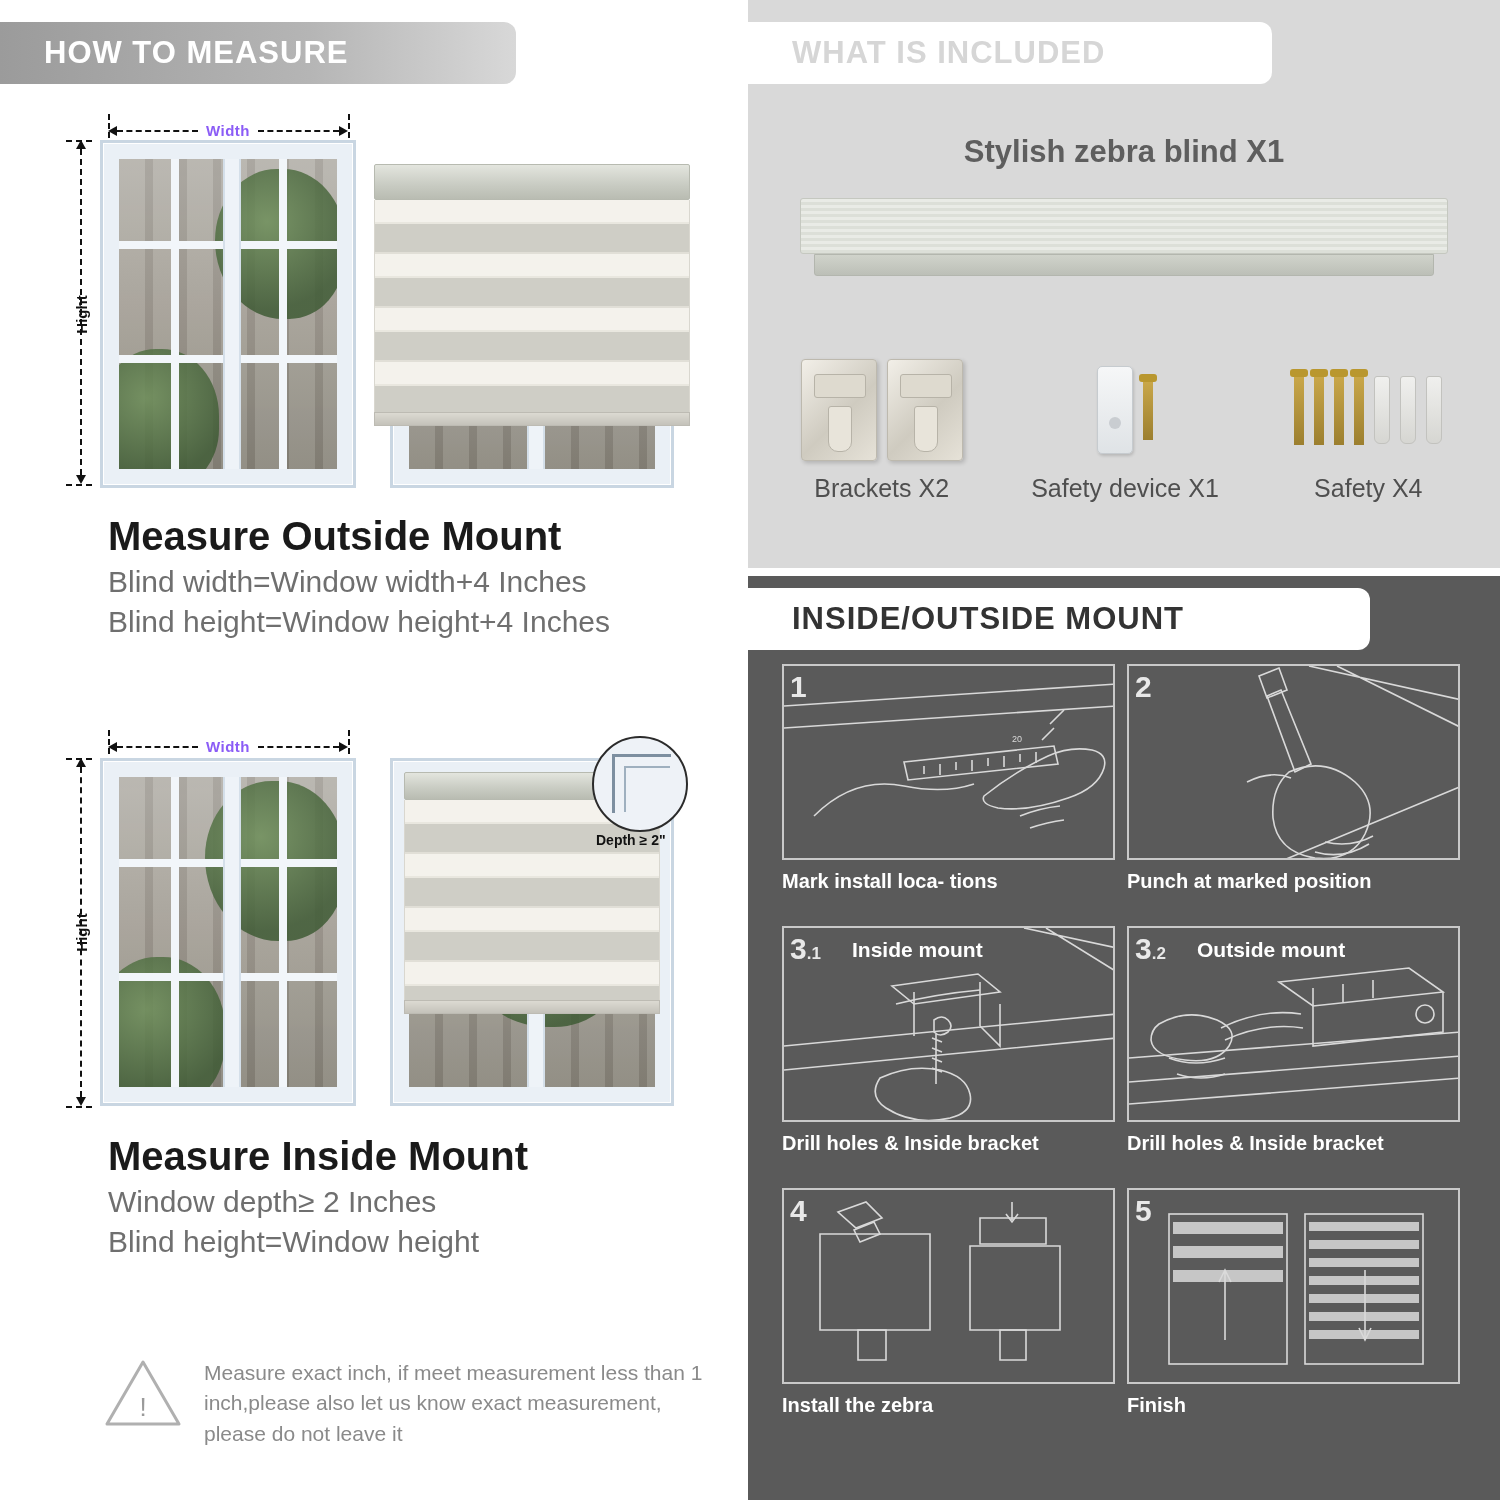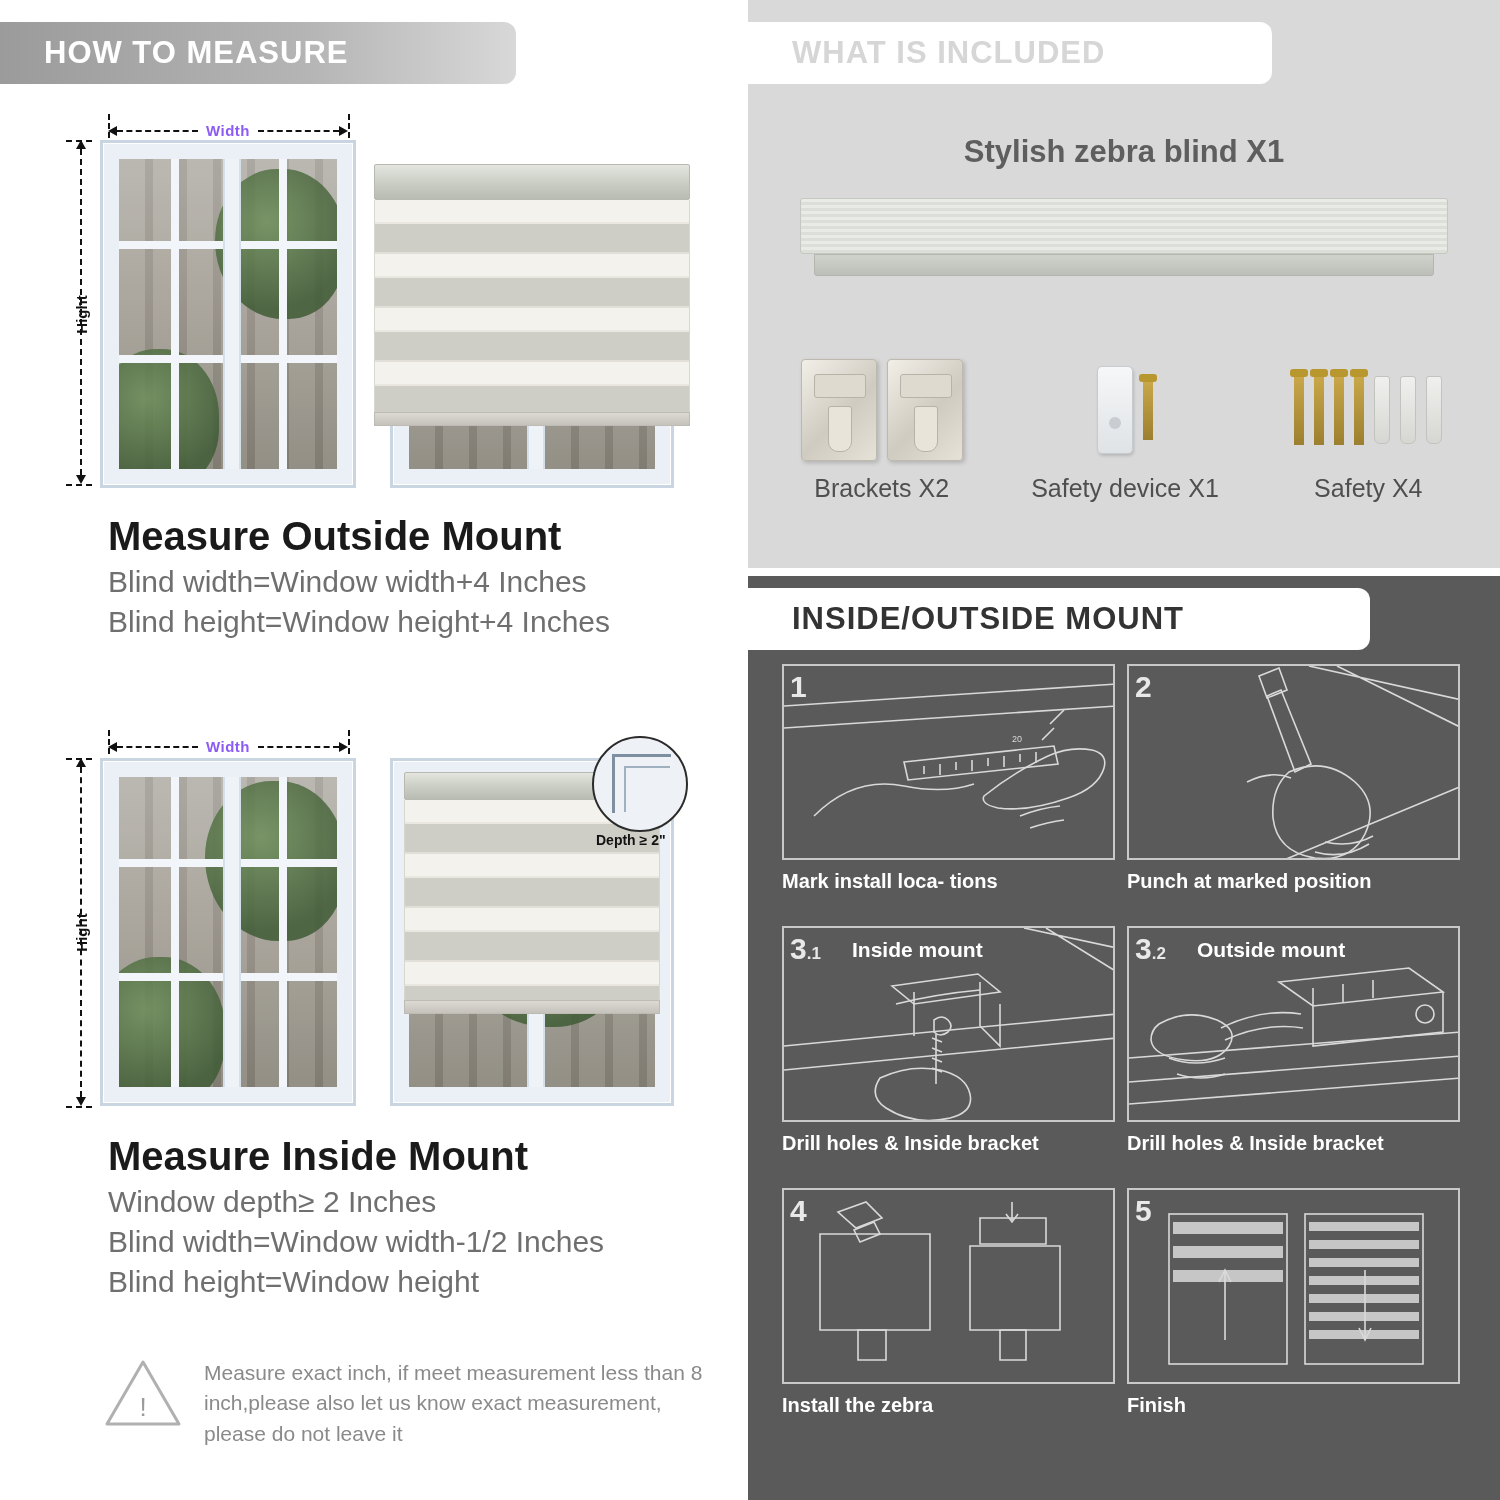--- a/index.html
+++ b/index.html
@@ -313,32 +313,31 @@
 
         <div class="depth-circle" style="left:592px;top:8px;">
           <div class="corner"></div>
           <div class="corner2"></div>
         </div>
         <div class="depth-lbl" style="left:596px;top:104px;">Depth ≥ 2"</div>
       </div>
 
       <div class="h-title">Measure Inside Mount</div>
       <div class="h-line">Window depth≥ 2 Inches</div>
-      <div class="h-line">Blind width=Window width-1/2 Inches</div>
       <div class="h-line">Blind height=Window height</div>
     </div>
 
     <div class="note">
       <div style="width:78px;flex:none;">
         <svg width="78" height="70" viewBox="0 0 78 70">
           <polygon points="39,4 75,66 3,66" fill="none" stroke="#b0b0b0" stroke-width="3" stroke-linejoin="round"></polygon>
           <text x="39" y="58" text-anchor="middle" font-size="26" fill="#9a9a9a" font-family="Liberation Sans">!</text>
         </svg>
       </div>
-      <div class="note-txt">Measure exact inch, if meet measurement less than 8 inch,please also let us know exact measurement, please do not leave it</div>
+      <div class="note-txt">Measure exact inch, if meet measurement less than 1 inch,please also let us know exact measurement, please do not leave it</div>
     </div>
   </div>
 
   <div class="right-top"></div>
   <div class="hdr-pill hdr-included">
     <span>WHAT IS INCLUDED</span>
   </div>
 
   <div class="incl-title">Stylish zebra blind X1</div>
 

